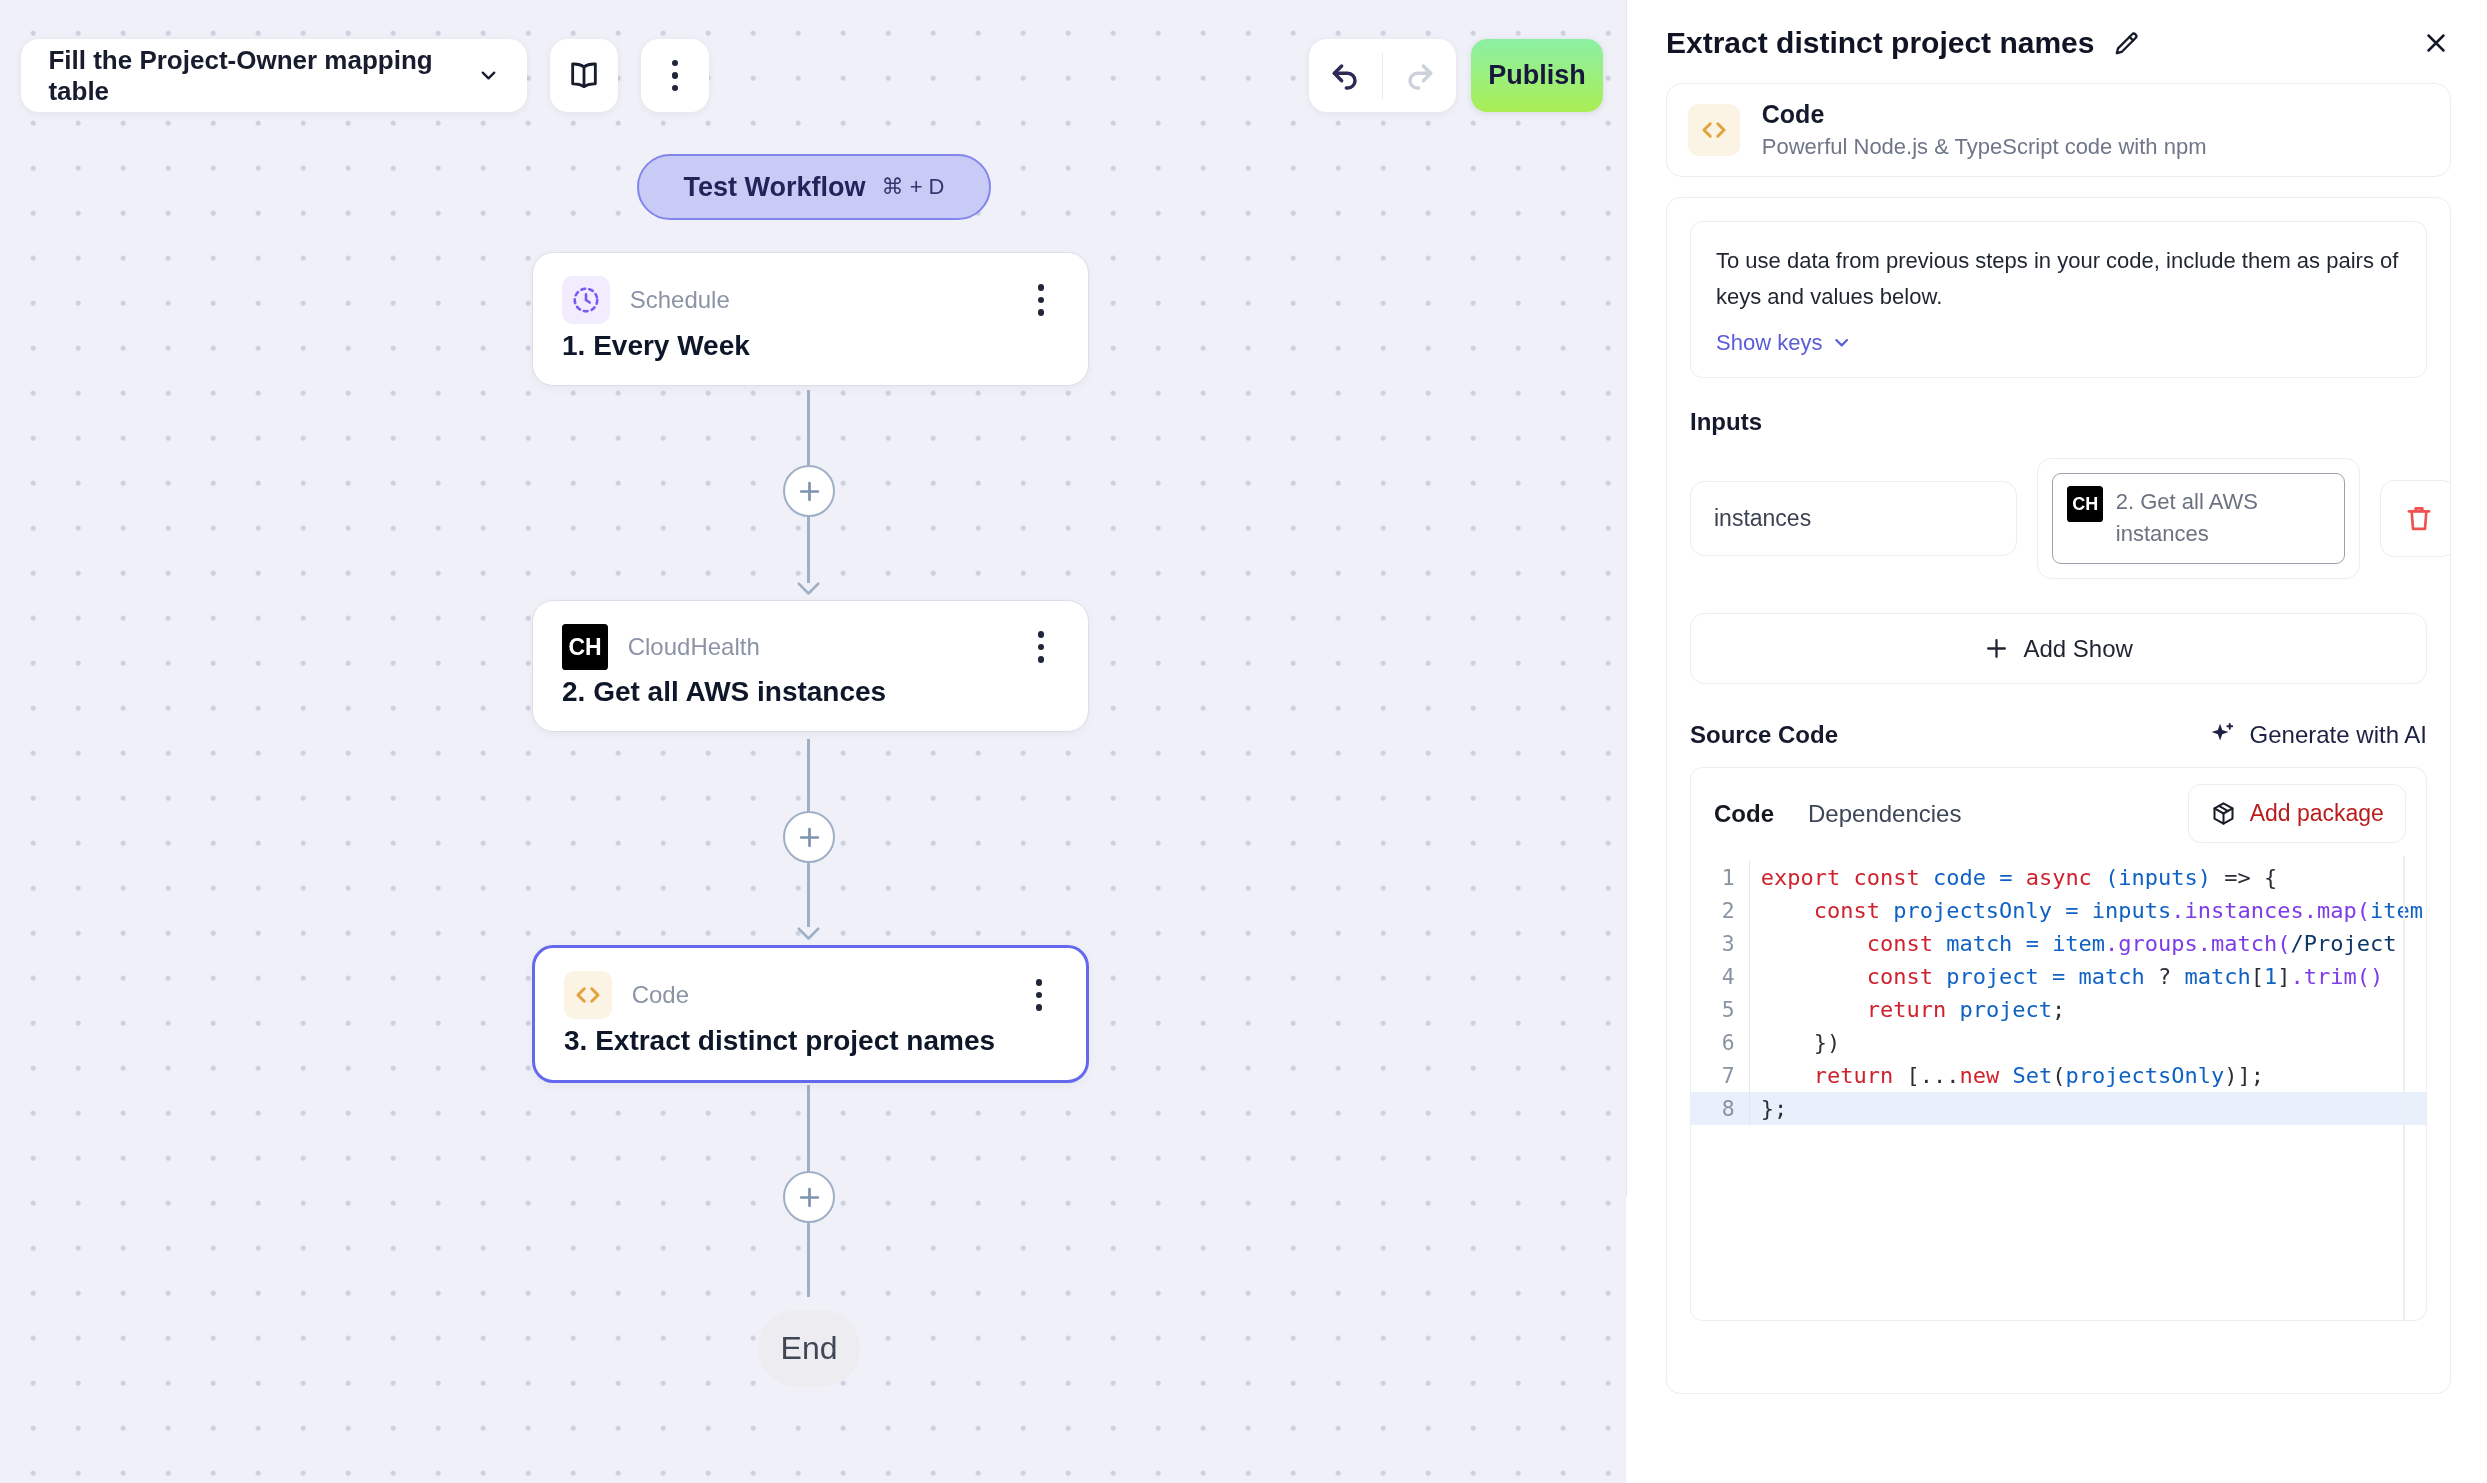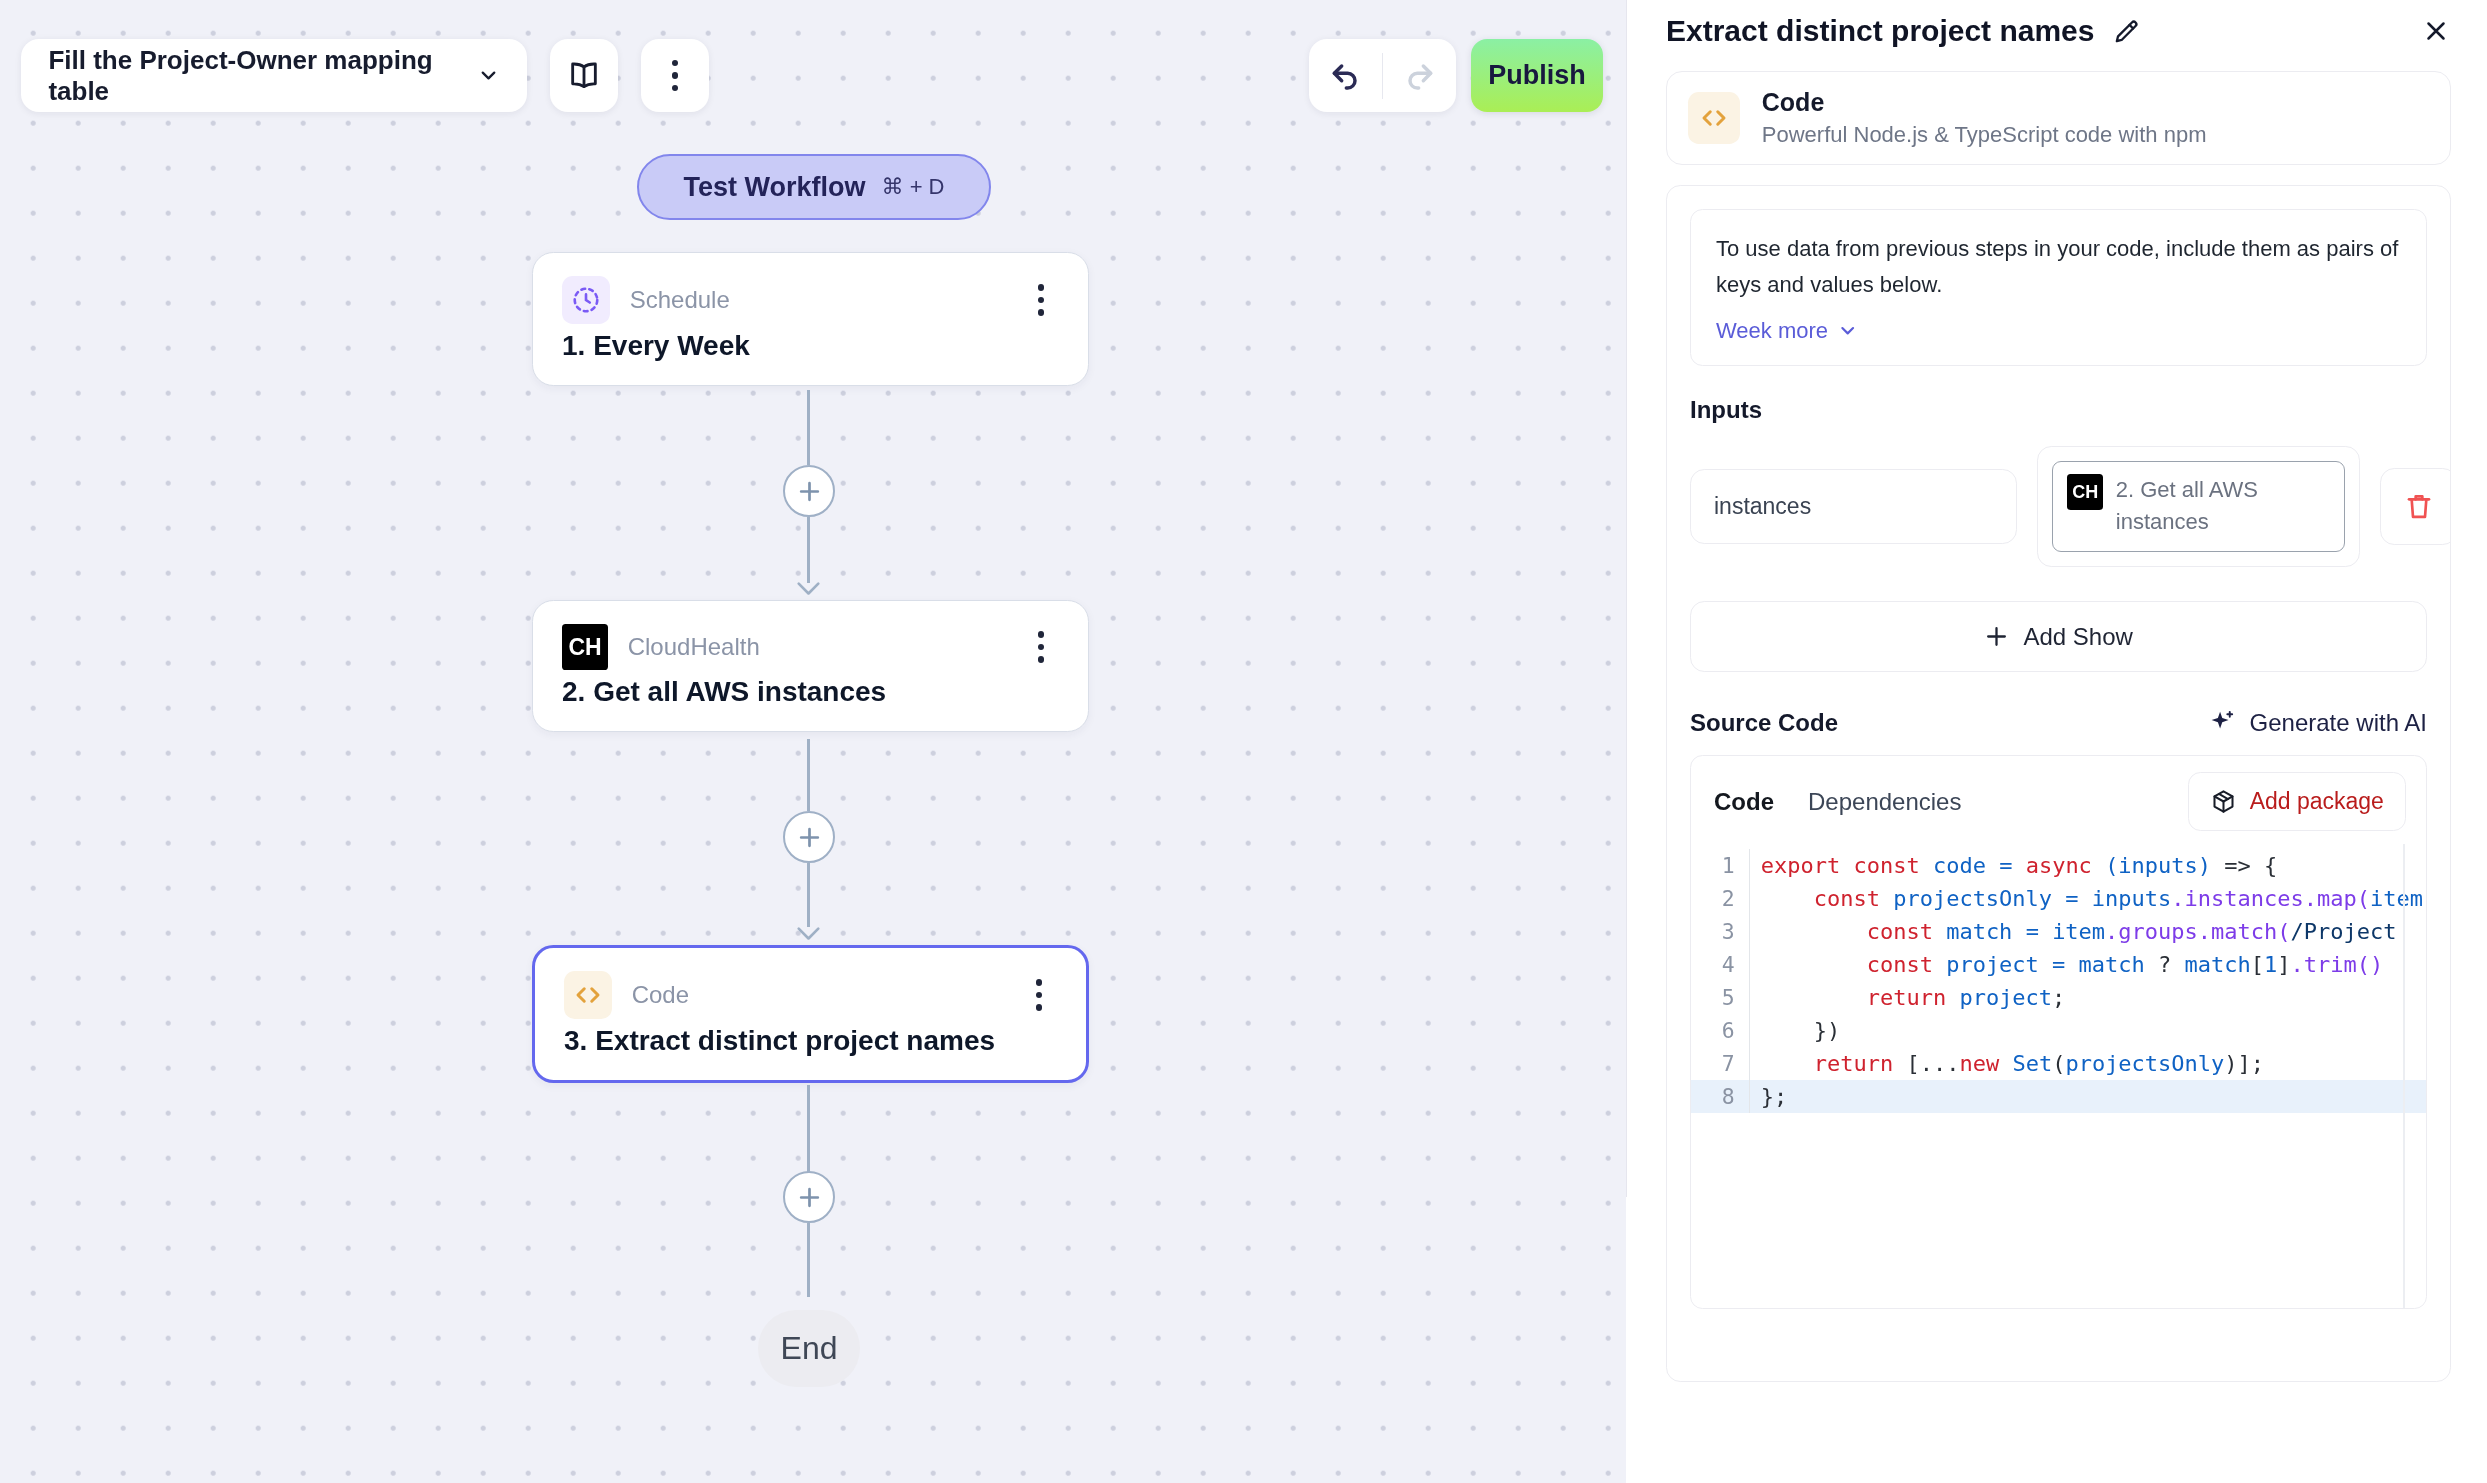--- a/index.html
+++ b/index.html
@@ -50,21 +50,21 @@
   .plus-btn { position:absolute; left:783px; width:52px; height:52px; border-radius:50%;
     background:#fff; border:2.7px solid #9fb0c6; color:#7e93ad; display:flex; align-items:center; justify-content:center; cursor:pointer; }
   .plus-btn svg { display:block; }
   .arrowhead { position:absolute; left:796px; }
   .end-pill { position:absolute; left:758px; top:1310px; width:102px; height:77px; background:#ececf1;
     border-radius:38px; display:flex; align-items:center; justify-content:center; }
   .end-pill span { font-size:32px; color:#3f4756; }
 
   
   .panel { position:absolute; left:1626px; top:0; width:861px; height:1197px; background:#fff;
-    border-left:1.8px solid #e6e6ee; padding:14px 36px 0 39px; }
+    border-left:1.8px solid #e6e6ee; padding:26px 36px 0 39px; }
   .p-head { display:flex; align-items:center; gap:18px; }
   .p-title { font-size:30px; font-weight:700; color:#101425; }
   .icon-btn { cursor:pointer; display:flex; align-items:center; justify-content:center; }
   .p-head .spacer { flex:1; }
 
   .app-card { margin-top:23px; border:1.8px solid #ececf1; border-radius:16px; padding:16px 21.4px;
     display:flex; align-items:center; gap:21.4px; }
   .app-icon { width:52px; height:52px; border-radius:10.7px; background:#fbf3e4; display:flex; align-items:center; justify-content:center; }
   .app-name { font-size:25px; font-weight:600; color:#14192b; }
   .app-desc { font-size:22px; color:#6e7687; margin-top:5.4px; }
@@ -291,21 +291,21 @@
       <div class="app-desc">Powerful Node.js &amp; TypeScript code with npm</div>
     </span>
   </div>
 
   <div class="tab-card">
 
     <div class="tab-content">
       <div class="info-box">
         <div class="info-text">To use data from previous steps in your code, include them as pairs of keys and values below.</div>
         <div class="show-more">
-          <span>Week more</span>
+          <span>Show keys</span>
           <svg width="21.4" height="21.4" viewBox="0 0 24 24" fill="none" stroke="#5a5cd8" stroke-width="2.4" stroke-linecap="round" stroke-linejoin="round">
               <path d="M6 9l6 6 6-6"></path>
             </svg>
         </div>
       </div>
 
       <div class="sec-label">Inputs</div>
 
       <div class="inputs-row">
         <input class="key-input" value="instances" style="">

